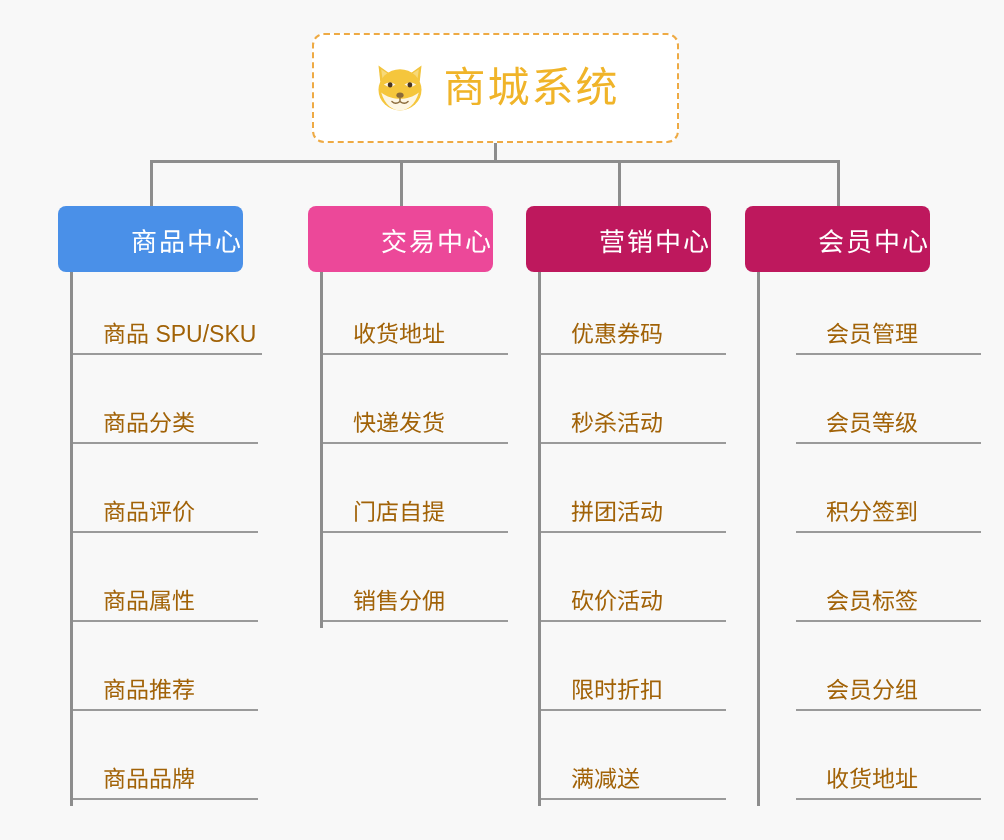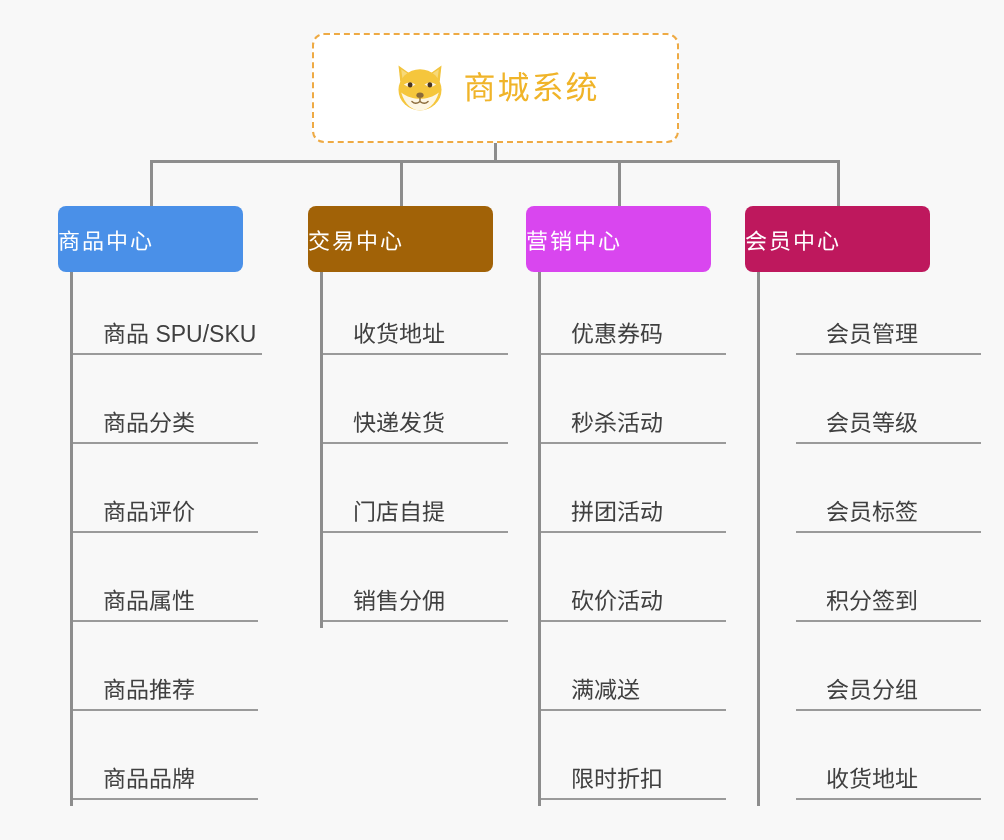--- a/index.html
+++ b/index.html
@@ -37,21 +37,21 @@
     justify-content: center;
     gap: 14px;
   }
   .root-icon {
     width: 58px;
     height: 52px;
     position: relative;
     flex: 0 0 auto;
   }
   .root-title {
-    font-size: 32px;
+    font-size: 42px;
     color: #f0b429;
     letter-spacing: 2px;
     line-height: 1;
     white-space: nowrap;
   }
 
   
   .conn {
     position: absolute;
     background: #8d8d8d;
@@ -64,23 +64,23 @@
     position: absolute;
     top: 206px;
     width: 200px;
   }
   .cat-box {
     width: 185px;
     height: 66px;
     border-radius: 8px;
     display: flex;
     align-items: center;
-    justify-content: flex-start;
+    justify-content: flex-end;
     color: #ffffff;
-    font-size: 22px;
+    font-size: 26px;
     letter-spacing: 2px;
     box-sizing: border-box;
   }
 
   .leaf-list {
     position: relative;
     margin-top: 0;
     padding-top: 0;
     border-left: 3px solid #8d8d8d;
     margin-left: 12px;
@@ -89,21 +89,21 @@
   .leaf-item {
     height: 89px;
     box-sizing: border-box;
     display: flex;
     align-items: flex-end;
     padding-left: 30px;
     padding-bottom: 6px;
   }
   .leaf-label {
     font-size: 23px;
-    color: #404040;
+    color: #a16207;
     line-height: 1.1;
     white-space: nowrap;
     border-bottom: 2px solid #9a9a9a;
     padding-bottom: 6px;
     padding-right: 6px;
     margin-left: -30px;
     padding-left: 30px;
     display: block;
     width: 100%;
   }
@@ -163,83 +163,83 @@
       <div class="leaf-item">
           <span class="leaf-label">商品推荐</span>
         </div>
       <div class="leaf-item">
           <span class="leaf-label">商品品牌</span>
         </div>
     </div>
   </div>
 
   <div class="column" style="left:308px;">
-    <div class="cat-box" style="background: #a16207;">
+    <div class="cat-box" style="background: #ec4899;">
       <span>交易中心</span>
     </div>
     <div class="leaf-list" style="border-left-color: rgb(141, 141, 141);">
       <div class="leaf-item">
           <span class="leaf-label">收货地址</span>
         </div>
       <div class="leaf-item">
           <span class="leaf-label">快递发货</span>
         </div>
       <div class="leaf-item">
           <span class="leaf-label">门店自提</span>
         </div>
       <div class="leaf-item">
           <span class="leaf-label">销售分佣</span>
         </div>
     </div>
   </div>
 
   <div class="column" style="left:526px;">
-    <div class="cat-box" style="background: #d946ef;">
+    <div class="cat-box" style="background: #be185d;">
       <span>营销中心</span>
     </div>
     <div class="leaf-list" style="border-left-color: rgb(141, 141, 141);">
       <div class="leaf-item">
           <span class="leaf-label">优惠券码</span>
         </div>
       <div class="leaf-item">
           <span class="leaf-label">秒杀活动</span>
         </div>
       <div class="leaf-item">
           <span class="leaf-label">拼团活动</span>
         </div>
       <div class="leaf-item">
           <span class="leaf-label">砍价活动</span>
         </div>
       <div class="leaf-item">
+          <span class="leaf-label">限时折扣</span>
+        </div>
+      <div class="leaf-item">
           <span class="leaf-label">满减送</span>
-        </div>
-      <div class="leaf-item">
-          <span class="leaf-label">限时折扣</span>
         </div>
     </div>
   </div>
 
   <div class="column" style="left:745px;">
     <div class="cat-box" style="background: #be185d;">
       <span>会员中心</span>
     </div>
     <div class="leaf-list" style="border-left-color: rgb(141, 141, 141); padding-left: 36px;">
       <div class="leaf-item">
           <span class="leaf-label">会员管理</span>
         </div>
       <div class="leaf-item">
           <span class="leaf-label">会员等级</span>
         </div>
       <div class="leaf-item">
+          <span class="leaf-label">积分签到</span>
+        </div>
+      <div class="leaf-item">
           <span class="leaf-label">会员标签</span>
         </div>
       <div class="leaf-item">
-          <span class="leaf-label">积分签到</span>
-        </div>
-      <div class="leaf-item">
           <span class="leaf-label">会员分组</span>
         </div>
       <div class="leaf-item">
           <span class="leaf-label">收货地址</span>
         </div>
     </div>
   </div>
 
 </div>
 

